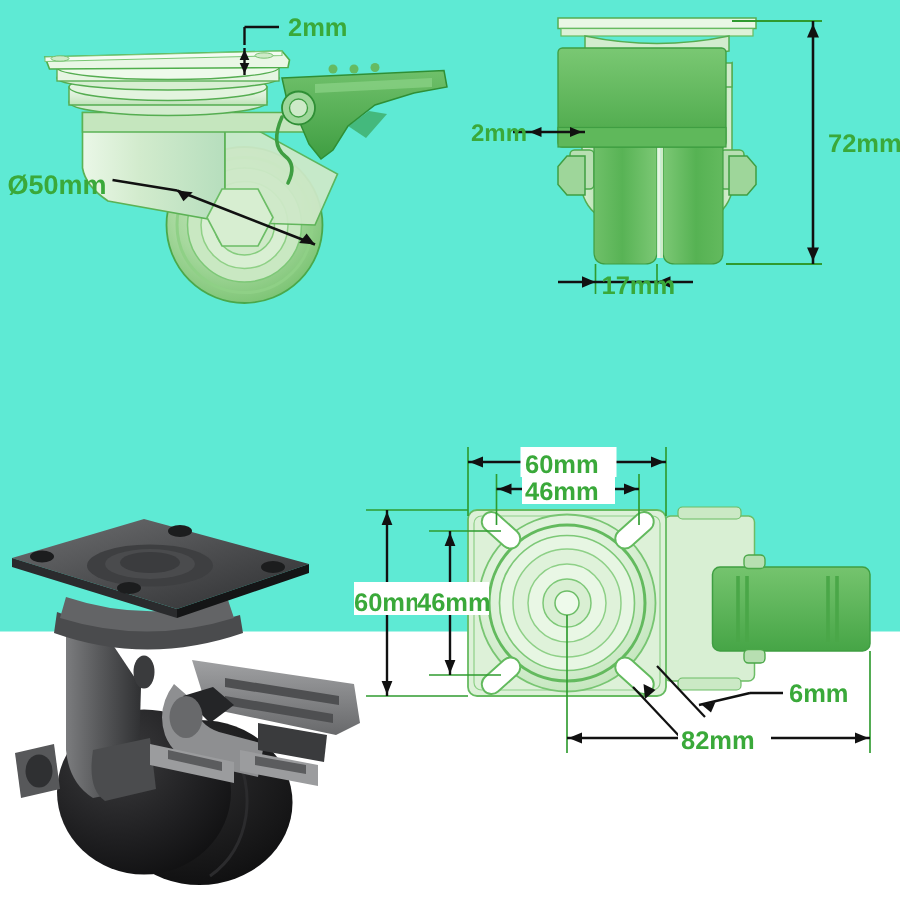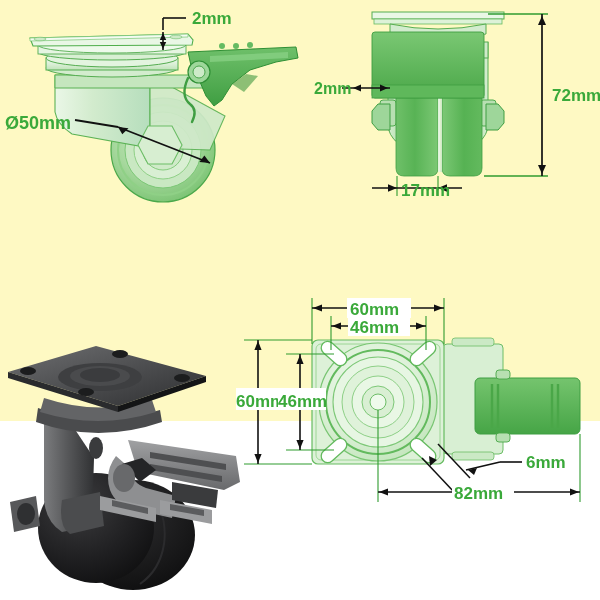--- a/index.html
+++ b/index.html
@@ -11,21 +11,21 @@
     width: 600px;
     height: 600px;
     font-family: "Liberation Sans", sans-serif;
     overflow: hidden;
     position: relative;
   }
   #sheet {
     position: relative;
     width: 600px;
     height: 421px;
-    background: #fef9c3;
+    background: #5eead4;
   }
   .view {
     position: absolute;
   }
   svg { display: block; overflow: visible; }
   .dim-text {
     font-family: "Liberation Sans", sans-serif;
     font-weight: bold;
     fill: #3aa93a;
   }

